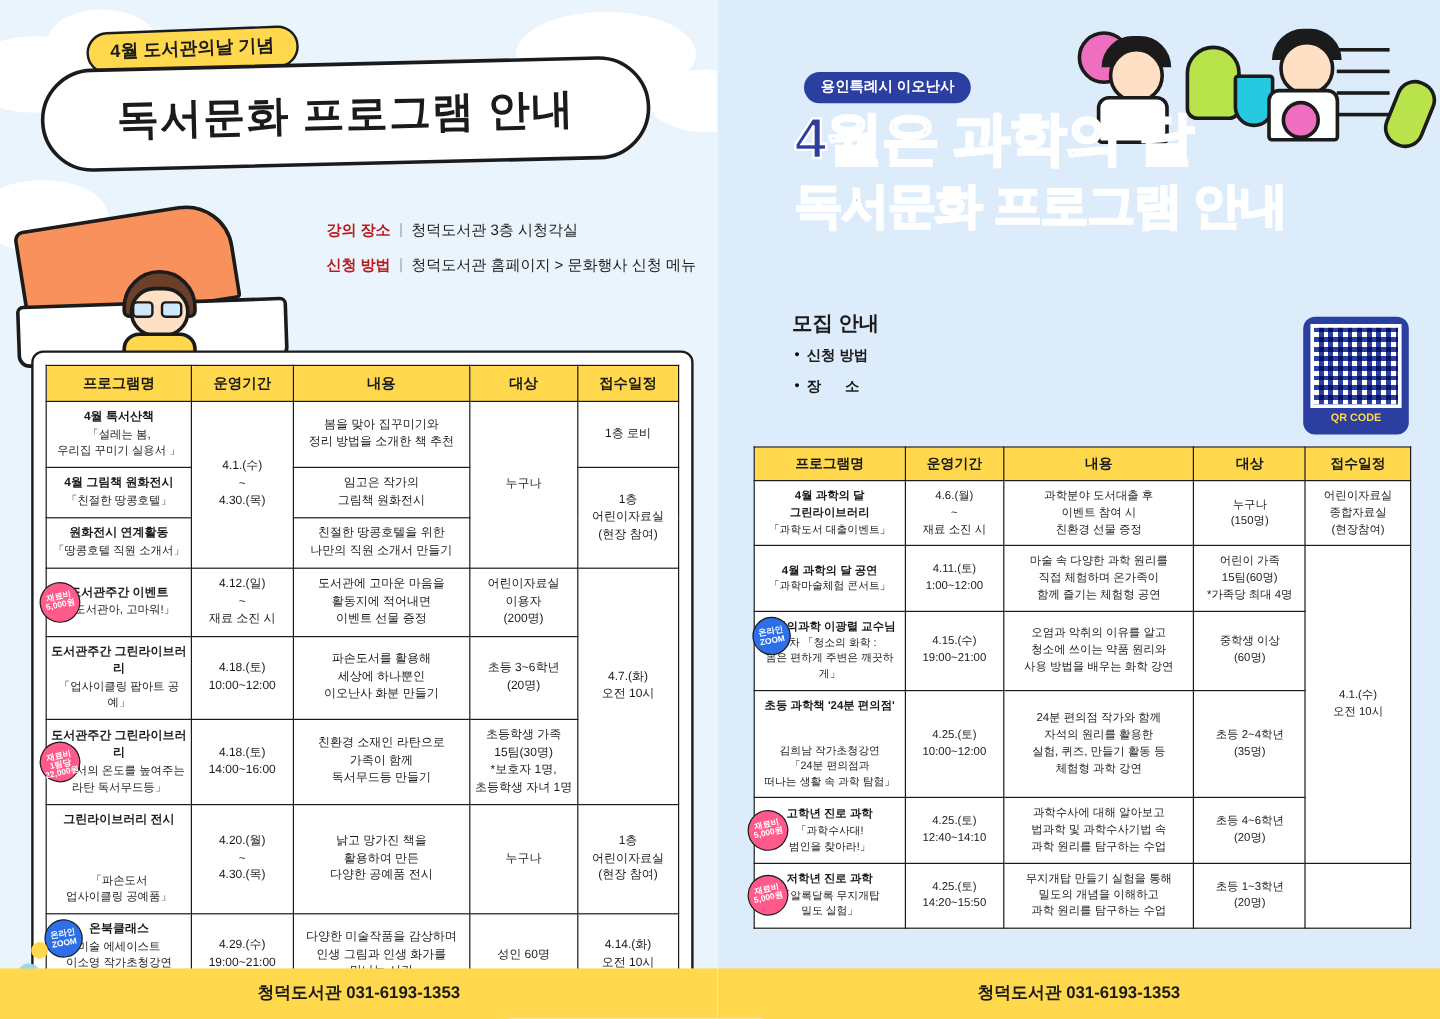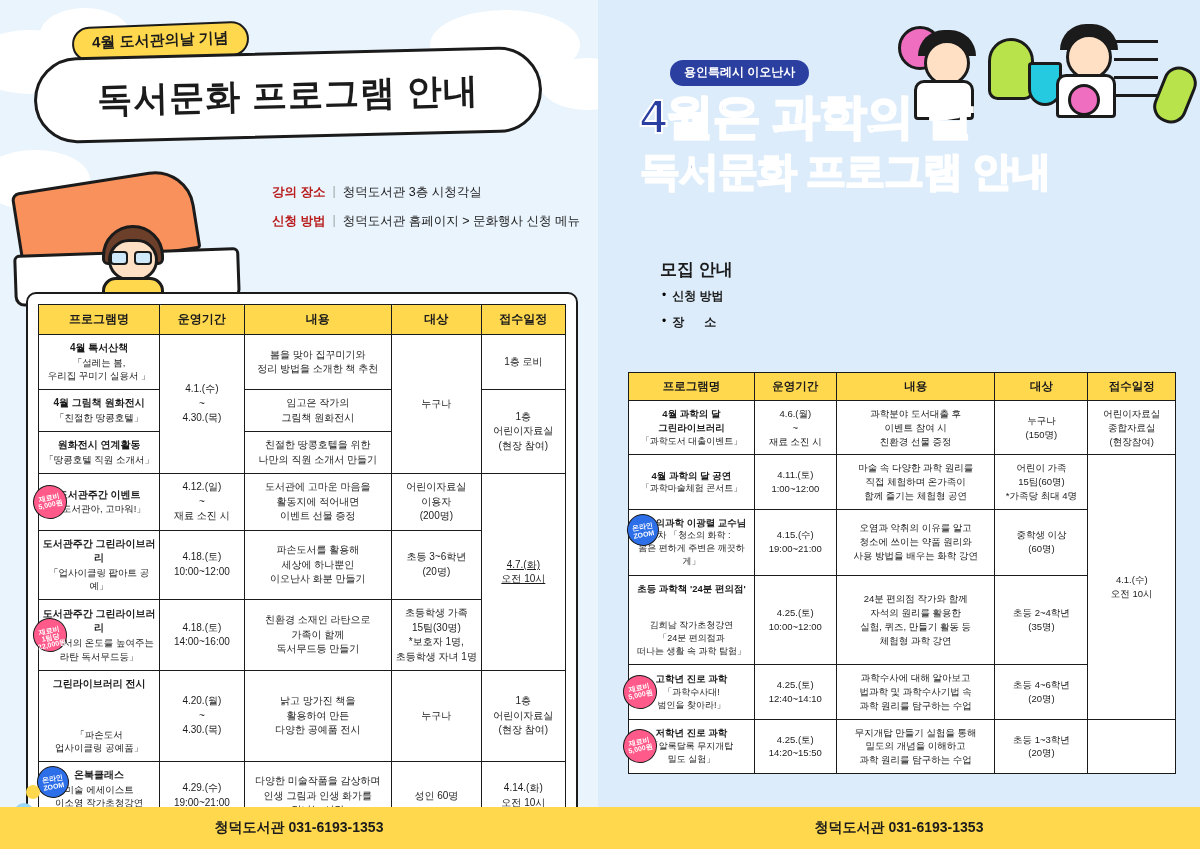--- a/index.html
+++ b/index.html
@@ -130,21 +130,21 @@
   
   .right {
     position:relative; width:602px; height:849px;
     background:#dcecfb; overflow:hidden;
   }
   .pill-tag {
     position:absolute; left:72px; top:60px;
     background:#2b3fa0; color:#ffffff; border-radius:14px;
     padding:4px 14px 5px; font-size:12px; font-weight:bold;
   }
-  .hero-title { position:absolute; left:42px; top:92px; width:520px; }
+  .hero-title { position:absolute; left:64px; top:92px; width:520px; }
   .hero-l1 { font-size:48px; font-weight:bold; line-height:1.05; letter-spacing:-1px; }
   .hero-l1 .blue { color:#2b3fa0; -webkit-text-stroke:2px #ffffff; }
   .hero-l1 .cyan { color:#25c9e0; -webkit-text-stroke:2px #ffffff; }
   .hero-l2 { font-size:40px; font-weight:bold; color:#2b3fa0; letter-spacing:-1px;
       -webkit-text-stroke:2px #ffffff; margin-top:2px; }
 
   
   .doodle { position:absolute; }
   .bulb { left:390px; top:38px; width:46px; height:62px; background:#b9e34a;
       border:3px solid #1b1b1b; border-radius:24px 24px 10px 10px; }
@@ -315,21 +315,21 @@
             </td>
             <td style="white-space: pre-line;">4.12.(일)
 ~
 재료 소진 시</td>
             <td style="white-space: pre-line;">도서관에 고마운 마음을
 활동지에 적어내면
 이벤트 선물 증정</td>
             <td style="white-space: pre-line;">어린이자료실
 이용자
 (200명)</td>
-            <td rowspan="3" style="white-space: pre-line; text-decoration: underline;">4.7.(화)
+            <td rowspan="3" style="white-space: pre-line;">4.7.(화)
 오전 10시</td>
           </tr>
           <tr>
             <td class="name">
               <span>도서관주간 그린라이브러리</span>
               <span class="sub">「업사이클링 팝아트 공예」</span>
             </td>
             <td style="white-space: pre-line;">4.18.(토)
 10:00~12:00</td>
             <td style="white-space: pre-line;">파손도서를 활용해
@@ -434,20 +434,24 @@
       <div class="recruit-row">
         <span class="rdot">•</span>
         <span class="rk">신청 방법</span>
       </div>
       <div class="recruit-row">
         <span class="rdot">•</span>
         <span class="rk">장      소</span>
       </div>
     </div>
 
+    <div class="qr-card">
+      <div class="qr-img"></div>
+      <div class="qr-label">QR CODE</div>
+    </div>
 
     <div class="rtable-wrap">
       <table class="prog2">
         <colgroup>
           <col style="width:23%">
             <col style="width:15%">
             <col style="width:29%">
             <col style="width:17%">
             <col style="width:16%">
         </colgroup>

